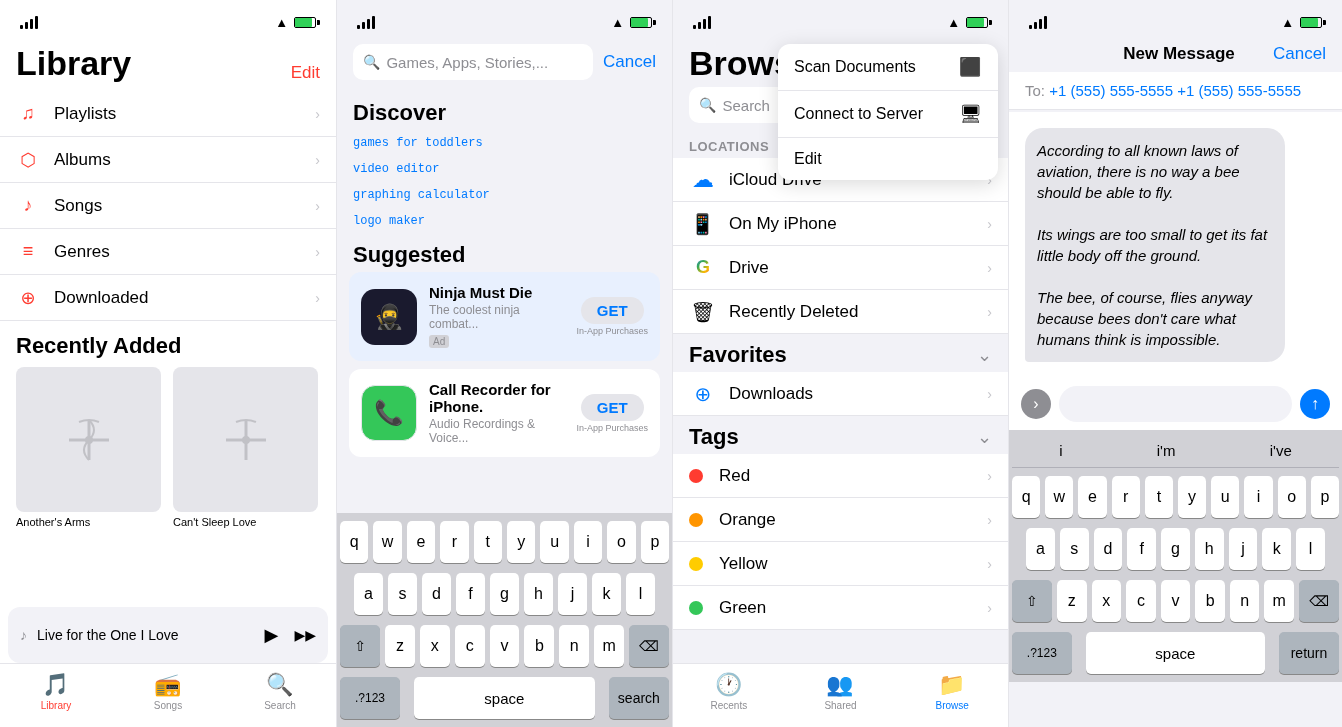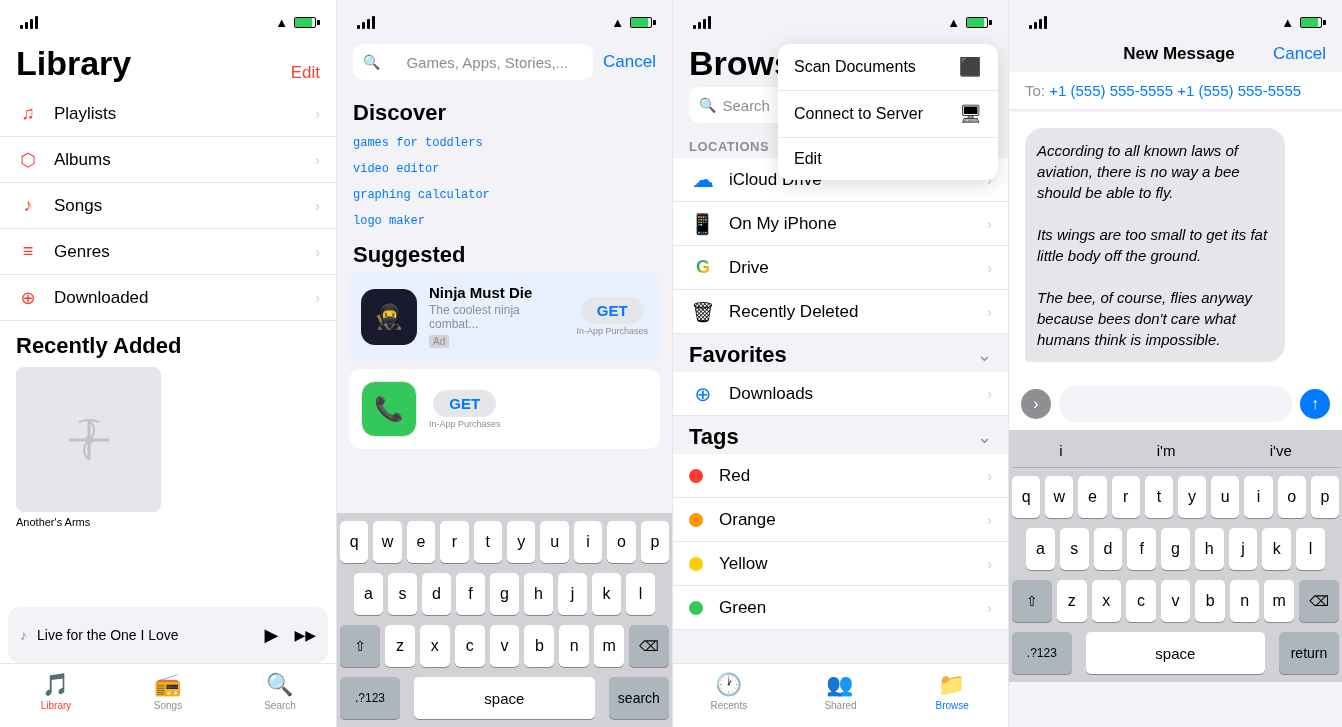--- a/index.html
+++ b/index.html
@@ -193,21 +193,21 @@
       flex: 1;
       height: 36px;
       background: #fff;
       border-radius: 10px;
       display: flex;
       align-items: center;
       padding: 0 10px;
       gap: 6px;
     }
     .search-glass { color: #8e8e93; font-size: 14px; }
-    .search-placeholder { color: #8e8e93; font-size: 15px; margin-left: 20px; }
+    .search-placeholder { color: #8e8e93; font-size: 15px; }
     .search-cancel-btn { color: #007aff; font-size: 17px; }
 
     .section-title {
       font-size: 22px;
       font-weight: 700;
       padding: 8px 16px 4px;
       color: #000;
     }
     .discover-item {
       padding: 6px 16px;
@@ -592,20 +592,30 @@
       <div class="album-art">
         <svg width="60" height="60" viewBox="0 0 60 60">
           <path d="M30 10 L30 50 M10 30 L50 30" stroke="#8e8e93" stroke-width="3" fill="none"></path>
           <path d="M30 10 Q40 20 30 30 Q20 40 30 50" stroke="#8e8e93" stroke-width="2" fill="none"></path>
           <circle cx="30" cy="30" r="4" fill="#8e8e93"></circle>
           <path d="M20 12 Q30 8 40 12" stroke="#8e8e93" stroke-width="2" fill="none"></path>
         </svg>
       </div>
       <div class="album-name">Another's Arms</div>
     </div>
+    <div class="album-card">
+      <div class="album-art">
+        <svg width="60" height="60" viewBox="0 0 60 60">
+          <path d="M30 10 L30 50 M10 30 L50 30" stroke="#8e8e93" stroke-width="3" fill="none"></path>
+          <circle cx="30" cy="30" r="4" fill="#8e8e93"></circle>
+          <path d="M20 12 Q30 8 40 12" stroke="#8e8e93" stroke-width="2" fill="none"></path>
+        </svg>
+      </div>
+      <div class="album-name">Can't Sleep Love</div>
+    </div>
   </div>
 
   <div class="now-playing-bar">
     <span class="np-icon">♪</span>
     <span class="np-title">Live for the One I Love</span>
     <div class="np-controls">
       <span class="np-play">▶</span>
       <span class="np-ff">▶▶</span>
     </div>
   </div>
@@ -666,20 +676,24 @@
       <div class="app-ad-badge">Ad</div>
     </div>
     <div class="get-btn-wrap">
       <div class="get-btn">GET</div>
       <div class="in-app-text">In-App Purchases</div>
     </div>
   </div>
 
   <div class="app-card">
     <div class="app-icon rec" style="background:#34c759;">📞</div>
+    <div class="app-info">
+      <div class="app-name">Call Recorder for iPhone.</div>
+      <div class="app-desc">Audio Recordings &amp; Voice...</div>
+    </div>
     <div class="get-btn-wrap">
       <div class="get-btn">GET</div>
       <div class="in-app-text">In-App Purchases</div>
     </div>
   </div>
 
   <div class="keyboard">
     <div class="kb-row">
       <div class="kb-key">q</div>
       <div class="kb-key">w</div>

